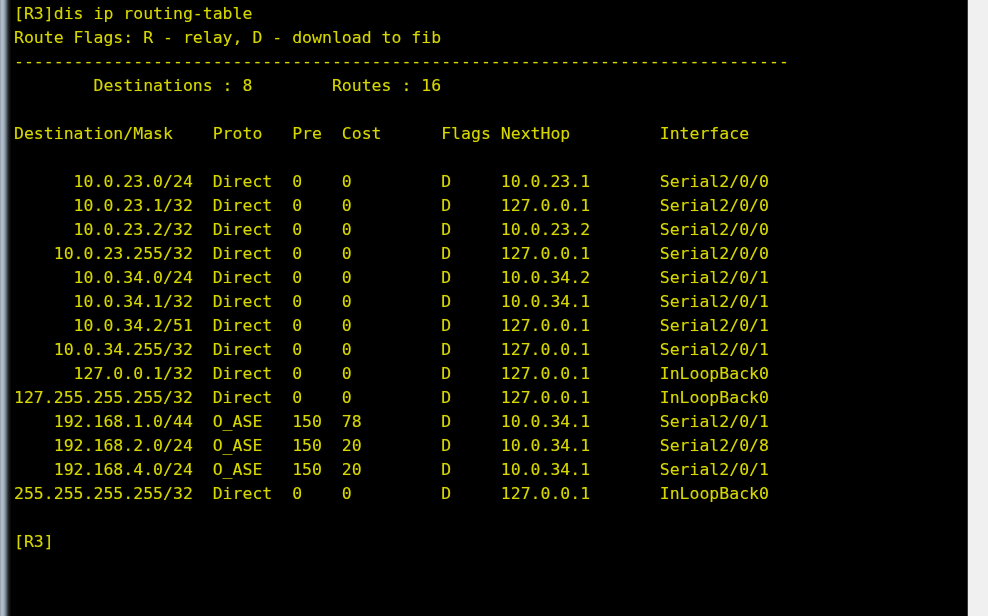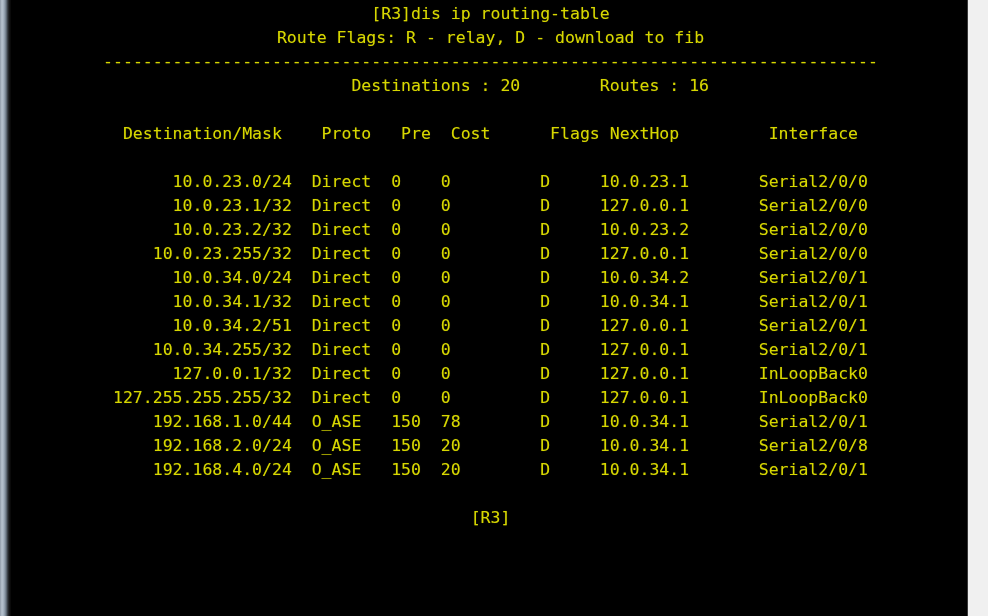--- a/index.html
+++ b/index.html
@@ -54,21 +54,20 @@
 
   .term-line {
     height: 24px;
     line-height: 24px;
     font-size: 16.5px;
     letter-spacing: 0px;
     color: #d7d700;
     white-space: pre;
     font-family: "DejaVu Sans Mono", "Liberation Mono", monospace;
     text-shadow: 0 0 1px rgba(215,215,0,0.35);
-    text-align: center;
   }
 
   .term-line.blank { color: transparent; }
 
   #content {
     padding-left: 3px;
     padding-top: 2px;
   }
 </style>
 </head>
@@ -81,21 +80,21 @@
   <div id="screen">
     <div id="content">
 
       <div class="term-line">[R3]dis ip routing-table</div>
 
       <div class="term-line">Route Flags: R - relay, D - download to fib</div>
 
       <div class="term-line">------------------------------------------------------------------------------</div>
 
 
-      <div class="term-line">        Destinations : 20        Routes : 16</div>
+      <div class="term-line">        Destinations : 8        Routes : 16</div>
 
       <div class="term-line blank">&nbsp;</div>
 
       <div class="term-line">Destination/Mask    Proto   Pre  Cost      Flags NextHop         Interface</div>
 
       <div class="term-line blank">&nbsp;</div>
 
       <div id="table-rows">
           <div class="term-line">      10.0.23.0/24  Direct  0    0         D     10.0.23.1       Serial2/0/0</div>
           <div class="term-line">      10.0.23.1/32  Direct  0    0         D     127.0.0.1       Serial2/0/0</div>
@@ -103,20 +102,21 @@
           <div class="term-line">    10.0.23.255/32  Direct  0    0         D     127.0.0.1       Serial2/0/0</div>
           <div class="term-line">      10.0.34.0/24  Direct  0    0         D     10.0.34.2       Serial2/0/1</div>
           <div class="term-line">      10.0.34.1/32  Direct  0    0         D     10.0.34.1       Serial2/0/1</div>
           <div class="term-line">      10.0.34.2/51  Direct  0    0         D     127.0.0.1       Serial2/0/1</div>
           <div class="term-line">    10.0.34.255/32  Direct  0    0         D     127.0.0.1       Serial2/0/1</div>
           <div class="term-line">      127.0.0.1/32  Direct  0    0         D     127.0.0.1       InLoopBack0</div>
           <div class="term-line">127.255.255.255/32  Direct  0    0         D     127.0.0.1       InLoopBack0</div>
           <div class="term-line">    192.168.1.0/44  O_ASE   150  78        D     10.0.34.1       Serial2/0/1</div>
           <div class="term-line">    192.168.2.0/24  O_ASE   150  20        D     10.0.34.1       Serial2/0/8</div>
           <div class="term-line">    192.168.4.0/24  O_ASE   150  20        D     10.0.34.1       Serial2/0/1</div>
+          <div class="term-line">255.255.255.255/32  Direct  0    0         D     127.0.0.1       InLoopBack0</div>
         </div>
 
       <div class="term-line blank">&nbsp;</div>
 
       <div class="term-line">[R3]</div>
 
     </div>
   </div>
 
   <div class="edge-right"></div>

